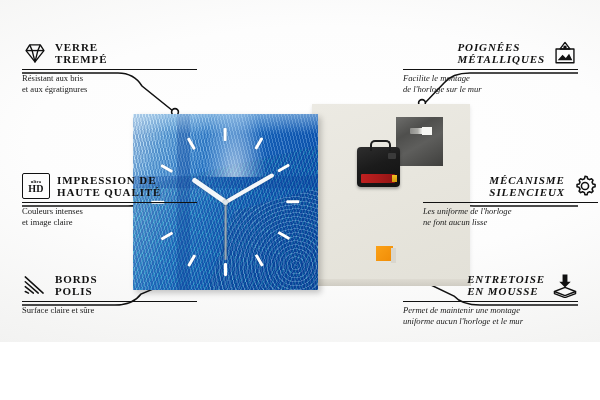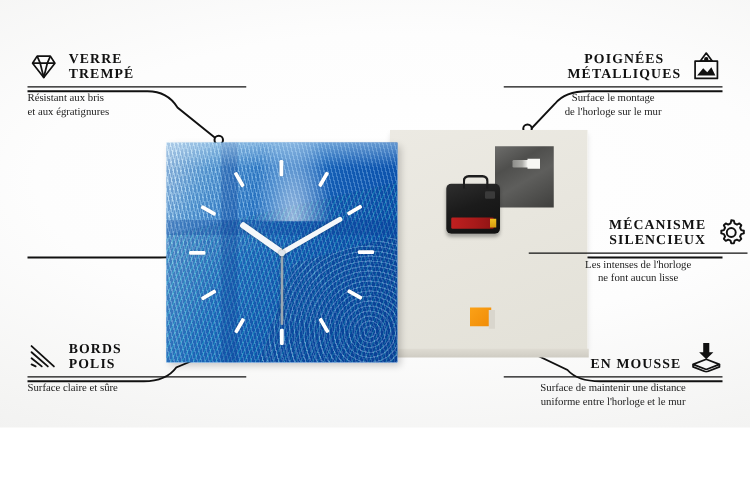--- a/index.html
+++ b/index.html
@@ -151,21 +151,21 @@
   #hand-second{width:1.6px;height:58px;margin-left:-.8px;margin-top:-58px;background:#9aa7b2;}
   #hub{
     position:absolute;left:50%;top:50%;width:5px;height:5px;
     margin:-2.5px 0 0 -2.5px;border-radius:50%;
     background:#dfe6ec;box-shadow:0 0 2px rgba(0,0,0,.4);
   }
 
   
   .callout{position:absolute;width:175px;}
   .callout.left{text-align:left;}
-  .callout.right{text-align:center;}
+  .callout.right{text-align:left;font-style:italic;}
   .co-head{display:flex;align-items:center;gap:7px;}
   .callout.right .co-head{justify-content:flex-end;}
   .co-title{
     font-family:"Liberation Serif", serif;
     font-size:11px;line-height:12.5px;font-weight:bold;
     letter-spacing:.9px;color:#111;text-transform:uppercase;
   }
   .co-rule{
     height:1.4px;background:#111;margin:3px 0 3px 0;width:100%;
   }
@@ -275,20 +275,35 @@
       <span class="co-title">
         <span>VERRE</span><br><span>TREMPÉ</span>
       </span>
     </div>
     <div class="co-rule"></div>
     <div class="co-sub">
       <span>Résistant aux bris</span><br><span>et aux égratignures</span>
     </div>
   </div>
 
+  <div class="callout left" style="left:22px;top:173px;">
+    <div class="co-head">
+      <span class="hd-badge">
+        <span class="hd-ultra">ultra</span>
+        <span class="hd-hd">HD</span>
+      </span>
+      <span class="co-title">
+        <span>IMPRESSION DE</span><br><span>HAUTE QUALITÉ</span>
+      </span>
+    </div>
+    <div class="co-rule"></div>
+    <div class="co-sub">
+      <span>Couleurs intenses</span><br><span>et image claire</span>
+    </div>
+  </div>
 
   <div class="callout left" style="left:22px;top:272px;">
     <div class="co-head">
       <span class="co-icon">
         <svg viewBox="0 0 32 32">
             <g stroke="#111" stroke-width="1.8" stroke-linecap="round">
           <line x1="4" y1="6" x2="26" y2="26"></line>
           <line x1="4" y1="12" x2="20" y2="26"></line>
           <line x1="4" y1="18" x2="14" y2="26"></line>
           <line x1="4" y1="24" x2="8" y2="26"></line>
@@ -316,56 +331,56 @@
           <rect x="5" y="11" width="22" height="17"></rect>
           <path d="M16 3 L10 11 L22 11 Z"></path>
           <circle cx="16" cy="9" r="1.3" fill="#111"></circle>
           <path d="M7 25 L13 18 L17 22 L21 17 L25 25 Z" fill="#111" stroke="none"></path>
         </g>
           </svg>
       </span>
     </div>
     <div class="co-rule"></div>
     <div class="co-sub">
-      <span>Surface le montage</span><br><span>de l'horloge sur le mur</span>
+      <span>Facilite le montage</span><br><span>de l'horloge sur le mur</span>
     </div>
   </div>
 
   <div class="callout right" style="left:423px;top:173px;">
     <div class="co-head">
       <span class="co-title">
         <span>MÉCANISME</span><br><span>SILENCIEUX</span>
       </span>
       <span class="co-icon">
         <svg viewBox="0 0 32 32">
             <g fill="none" stroke="#111" stroke-width="1.9" stroke-linejoin="round">
           <path d="M16 4 l2.6 .5 .7 2.6 2.3 1.1 2.4-1.2 1.9 1.9 -1.2 2.4 1.1 2.3 2.6 .7 0 2.6 -2.6 .7 -1.1 2.3 1.2 2.4 -1.9 1.9 -2.4-1.2 -2.3 1.1 -.7 2.6 -2.6 0 -.7-2.6 -2.3-1.1 -2.4 1.2 -1.9-1.9 1.2-2.4 -1.1-2.3 -2.6-.7 0-2.6 2.6-.7 1.1-2.3 -1.2-2.4 1.9-1.9 2.4 1.2 2.3-1.1 .7-2.6 Z"></path>
           <circle cx="16" cy="16" r="4.4"></circle>
         </g>
           </svg>
       </span>
     </div>
     <div class="co-rule"></div>
     <div class="co-sub">
-      <span>Les intenses de l'horloge</span><br><span>ne font aucun lisse</span>
+      <span>Les uniforme de l'horloge</span><br><span>ne font aucun lisse</span>
     </div>
   </div>
 
   <div class="callout right" style="left:403px;top:272px;">
     <div class="co-head">
       <span class="co-title">
-        <br><span>EN MOUSSE</span>
+        <span>ENTRETOISE</span><br><span>EN MOUSSE</span>
       </span>
       <span class="co-icon">
         <svg viewBox="0 0 32 32">
           <path d="M13 3 h6 v9 h4 l-7 7 -7-7 h4 Z" fill="#111"></path>
           <path d="M16 19 L29 24 L16 29 L3 24 Z" fill="none" stroke="#111" stroke-width="1.7" stroke-linejoin="round"></path>
           <path d="M3 24 v2.5 L16 31.5 L29 26.5 V24" fill="none" stroke="#111" stroke-width="1.7" stroke-linejoin="round"></path>
         </svg>
       </span>
     </div>
     <div class="co-rule"></div>
     <div class="co-sub">
-      <span>Surface de maintenir une distance</span><br><span>uniforme entre l'horloge et le mur</span>
+      <span>Permet de maintenir une montage</span><br><span>uniforme aucun l'horloge et le mur</span>
     </div>
   </div>
 
 </div>
 
 </body></html>

